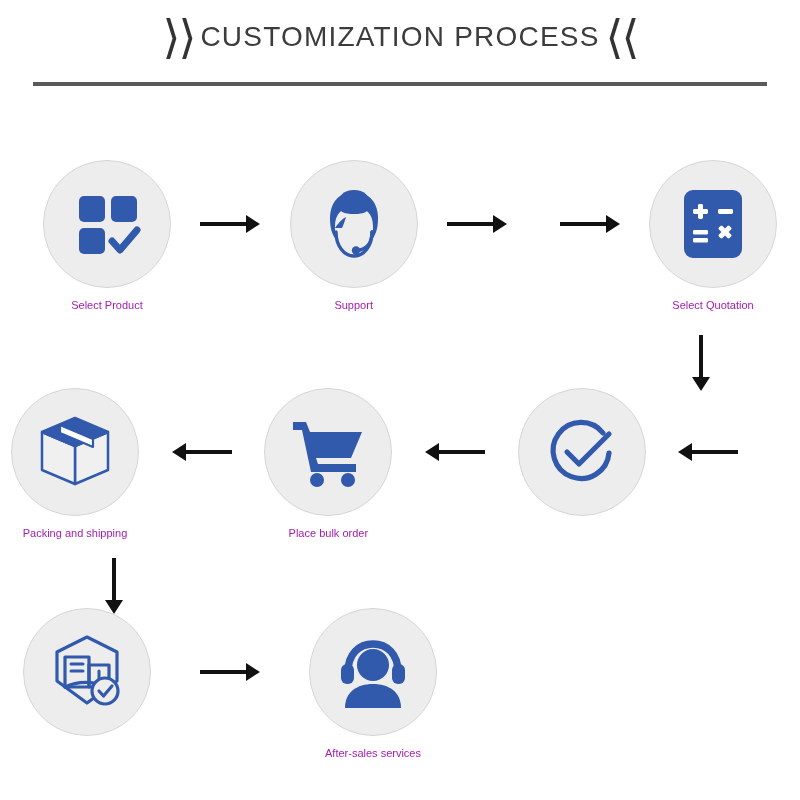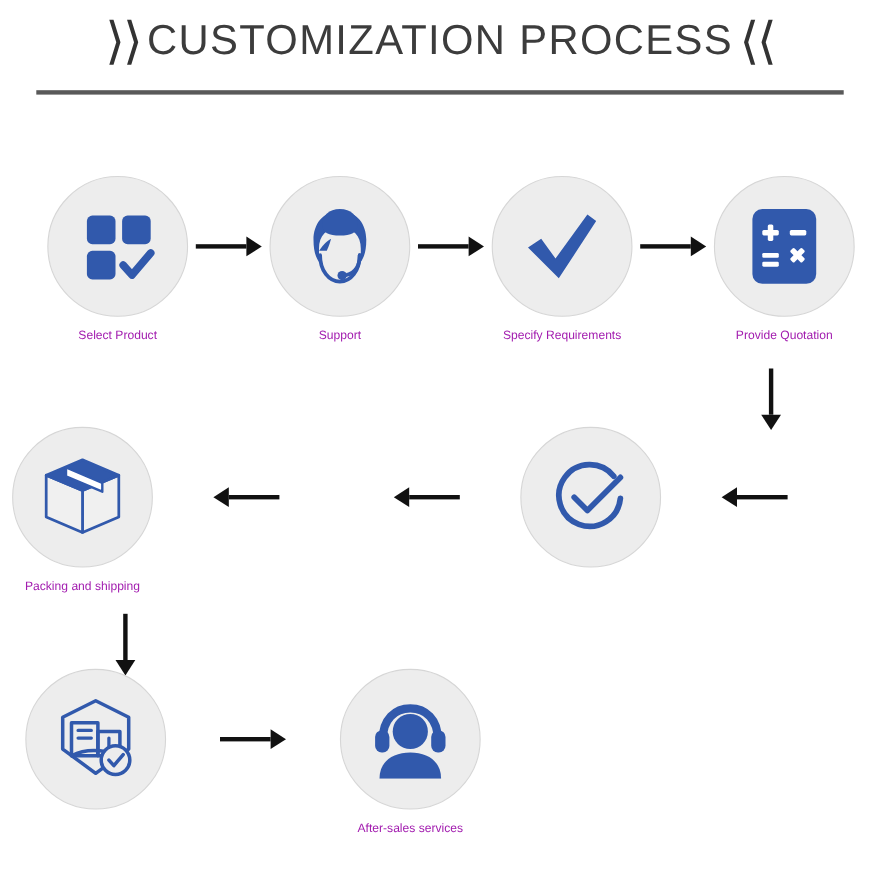--- a/index.html
+++ b/index.html
@@ -29,21 +29,21 @@
     gap: 6px;
   }
   .chev {
     font-size: 46px;
     font-weight: 400;
     color: #333333;
     line-height: 1;
     letter-spacing: -2px;
   }
   #title-text {
-    font-size: 38px;
+    font-size: 28px;
     font-weight: 400;
     letter-spacing: 1.2px;
     color: #3c3c3c;
     line-height: 1;
     white-space: nowrap;
   }
   #title-rule {
     width: 734px;
     height: 4px;
     background: #595959;
@@ -194,30 +194,20 @@
     <div class="node-label">Support</div>
   </div>
 
   <div class="h-arrow">
     <div class="arrow-shape">
         <div class="shaft"></div>
         <div class="head-r"></div>
       </div>
   </div>
 
-  <div class="node">
-    <div class="circle">
-      <span>
-        <svg width="78" height="78" viewBox="0 0 78 78">
-          <path d="M8 40 L20 32 L33 50 L62 10 L70 16 L36 68 Z" fill="#3159AC"></path>
-        </svg>
-      </span>
-    </div>
-    <div class="node-label">Specify Requirements</div>
-  </div>
 
   <div class="h-arrow">
     <div class="arrow-shape">
         <div class="shaft"></div>
         <div class="head-r"></div>
       </div>
   </div>
 
   <div class="node">
     <div class="circle">
@@ -227,21 +217,21 @@
           <rect x="15" y="22" width="15" height="5" rx="1.4" fill="#ffffff"></rect>
           <rect x="20" y="17" width="5" height="15" rx="1.4" fill="#ffffff"></rect>
           <rect x="40" y="22" width="15" height="5" rx="1.4" fill="#ffffff"></rect>
           <rect x="15" y="43" width="15" height="4.4" rx="1.2" fill="#ffffff"></rect>
           <rect x="15" y="51" width="15" height="4.4" rx="1.2" fill="#ffffff"></rect>
           <rect x="39.5" y="42.5" width="15" height="5" rx="1.4" fill="#ffffff" transform="rotate(45 47 45)"></rect>
           <rect x="39.5" y="42.5" width="15" height="5" rx="1.4" fill="#ffffff" transform="rotate(-45 47 45)"></rect>
         </svg>
       </span>
     </div>
-    <div class="node-label">Provide Quotation</div>
+    <div class="node-label">Select Quotation</div>
   </div>
 
 </div>
 
 <div class="v-arrow" id="v-arrow-right">
   <div class="shaft-v"></div>
     <div class="head-d"></div>
 </div>
 
 <div class="row" id="row-2">
@@ -262,20 +252,32 @@
     <div class="node-label">Packing and shipping</div>
   </div>
 
   <div class="h-arrow">
     <div class="arrow-shape">
         <div class="head-l"></div>
         <div class="shaft"></div>
       </div>
   </div>
 
+  <div class="node">
+    <div class="circle">
+      <span>
+        <svg width="76" height="72" viewBox="0 0 76 72">
+          <path d="M3 6 L16 6 L20 16 L72 16 L61 42 L26 42 L28 48 L66 48 L66 56 L21 56 L12 14 L3 14 Z" fill="#3159AC"></path>
+          <circle cx="27" cy="64" r="7" fill="#3159AC"></circle>
+          <circle cx="58" cy="64" r="7" fill="#3159AC"></circle>
+        </svg>
+      </span>
+    </div>
+    <div class="node-label">Place bulk order</div>
+  </div>
 
   <div class="h-arrow">
     <div class="arrow-shape">
         <div class="head-l"></div>
         <div class="shaft"></div>
       </div>
   </div>
 
   <div class="node">
     <div class="circle">

